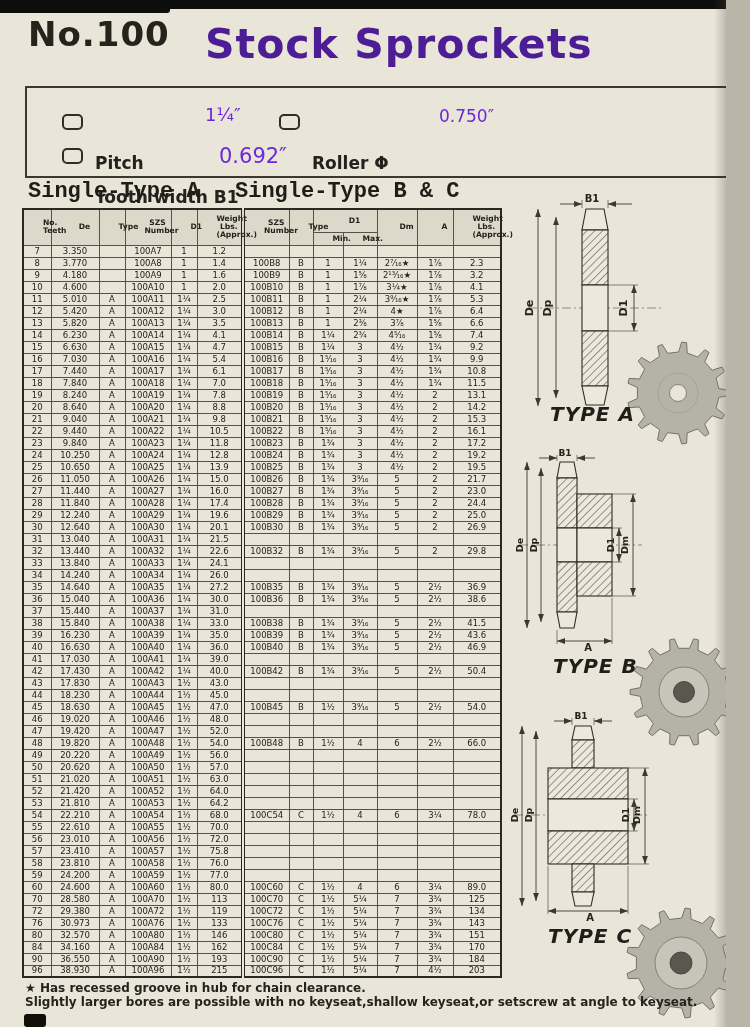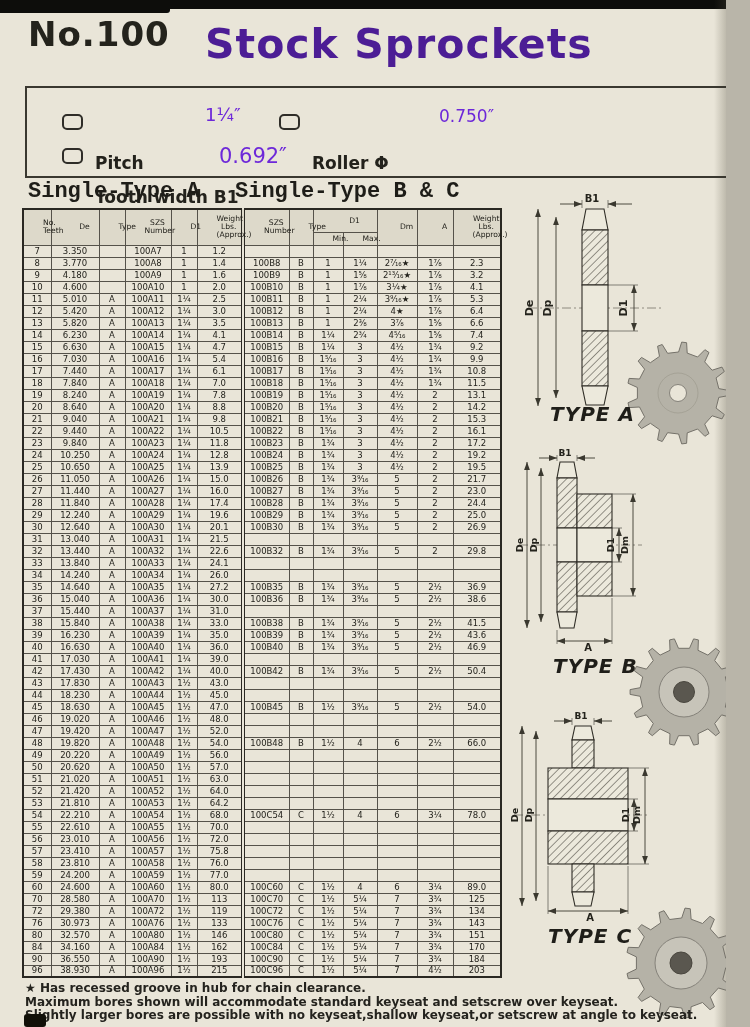--- a/index.html
+++ b/index.html
@@ -14,21 +14,21 @@
   .spec-box{position:absolute;left:25px;top:86px;width:700px;height:88px;border:2px solid #3a3830;}
   .cb{position:absolute;width:17px;height:12px;border:2px solid #2f2d28;border-radius:5px;}
   .spec-label{position:absolute;font-size:17px;font-weight:bold;color:#23221c;margin-top:45px;}
   .spec-value{position:absolute;font-size:18px;font-weight:normal;color:#6d28d9;}
   .section-title{position:absolute;top:179px;font-family:Liberation Mono, monospace;
         font-size:22px;font-weight:bold;color:#1e1d18;}
   table.sprk{position:absolute;left:22px;top:208px;border-collapse:collapse;table-layout:fixed;
         width:478px;border:2px solid #2a2822;background:transparent;}
   table.sprk th,table.sprk td{border:1px solid #55524a;text-align:center;vertical-align:middle;
         padding:0;font-size:8.5px;line-height:1.05;color:#23221c;}
-  table.sprk thead th{background:#ddd9ca;font-size:7.6px;font-weight:normal;white-space:pre-line;padding-left:19px;}
+  table.sprk thead th{background:#ddd9ca;font-size:7.6px;font-weight:bold;white-space:pre-line;padding-left:19px;}
   table.sprk thead tr:first-child{height:23px;}
   table.sprk thead tr:last-child{height:13px;}
   table.sprk tbody tr{height:12px;}
   table.sprk .divider{border-left:4px double #2a2822;}
   table.sprk tr.group-start td{border-top:1.8px solid #26251f;}
   svg{overflow:visible;}
   .dim{stroke:#3a382f;stroke-width:0.9;fill:none;}
   .ext{stroke:#55524a;stroke-width:0.7;fill:none;}
   .shape{fill:#ece9dc;stroke:#2f2d26;stroke-width:1.1;}
   .cl{stroke:#76736a;stroke-width:0.8;stroke-dasharray:9 3 2 3;fill:none;}
@@ -1160,18 +1160,17 @@
 
   <svg style="position:absolute;left:618px;top:900px;" width="132" height="127" viewBox="0 0 132 127">
     <polygon class="gear" points="107.7,58.2 117.9,60.3 117.9,65.7 107.7,67.8 104.8,79.6 112.9,86.2 110.4,90.9 100.4,88.0 92.3,97.1 96.4,106.7 92.0,109.7 84.5,102.5 73.1,106.8 72.3,117.2 67.0,117.9 63.7,108.0 51.6,106.5 46.0,115.3 41.0,113.4 42.7,103.1 32.7,96.2 23.6,101.4 20.1,97.4 26.3,89.1 20.7,78.3 10.3,78.7 9.0,73.6 18.4,69.1 18.4,56.9 9.0,52.4 10.3,47.3 20.7,47.7 26.3,36.9 20.1,28.6 23.6,24.6 32.7,29.8 42.7,22.9 41.0,12.6 46.0,10.7 51.6,19.5 63.7,18.0 67.0,8.1 72.3,8.8 73.1,19.2 84.5,23.5 92.0,16.3 96.4,19.3 92.3,28.9 100.4,38.0 110.4,35.1 112.9,39.8 104.8,46.4"></polygon>
     <circle class="hub" cx="63" cy="63" r="26"></circle>
     <circle class="bore-dark" cx="63" cy="63" r="11"></circle>
   </svg>
   <div class="type-label" style="left:548px;top:924px;">TYPE C</div>
 
   <div class="footnotes">
     <div>★ Has recessed groove in hub for chain clearance.</div>
-    <div>Maximum bores shown will accommodate standard keyseat and setscrew over keyseat.</div>
     <div>Slightly larger bores are possible with no keyseat,shallow keyseat,or setscrew at angle to keyseat.</div>
   </div>
 
   <div class="bottom-box"></div>
 </div>
 
 </body></html>

